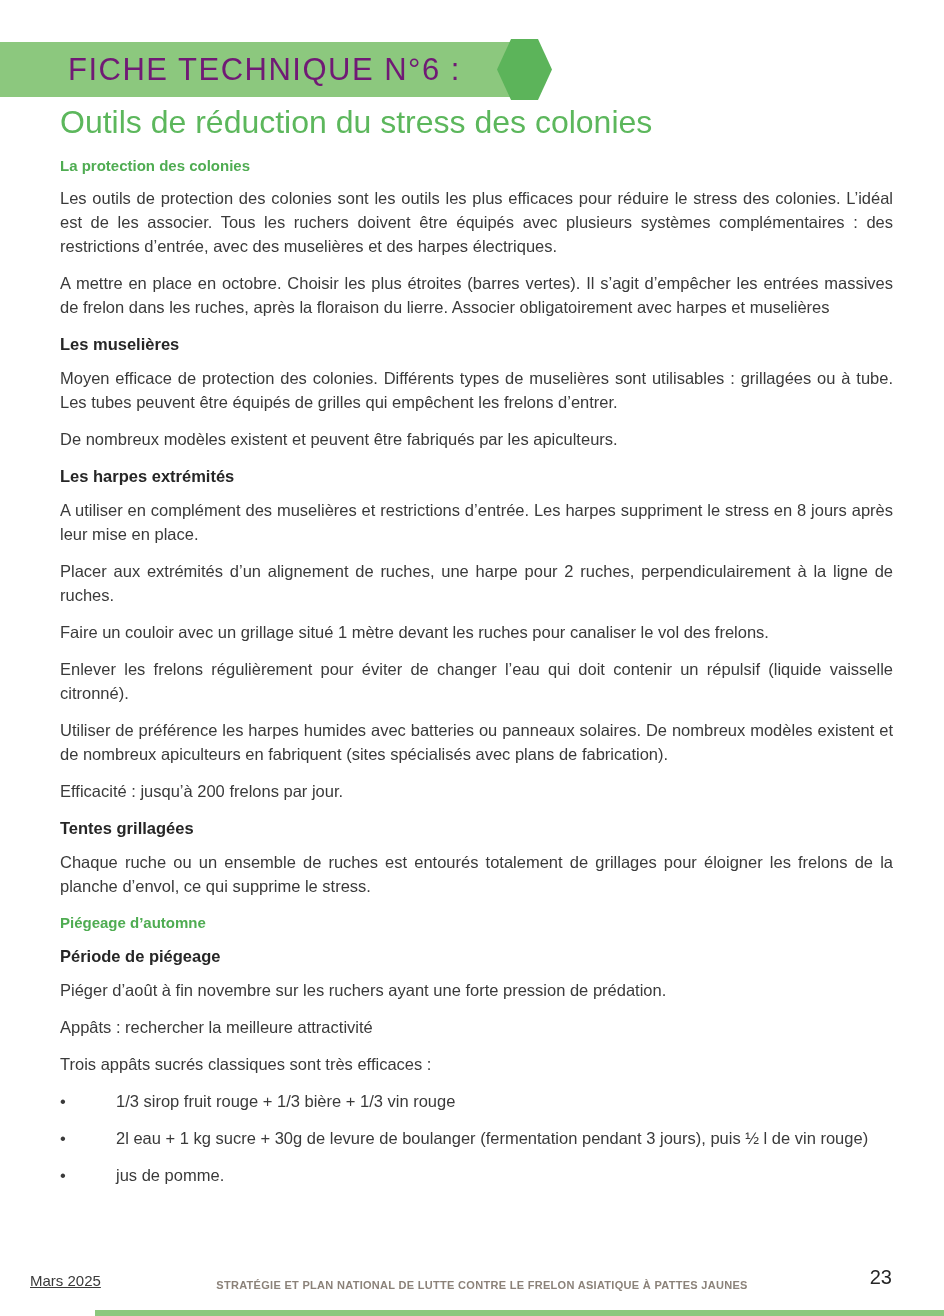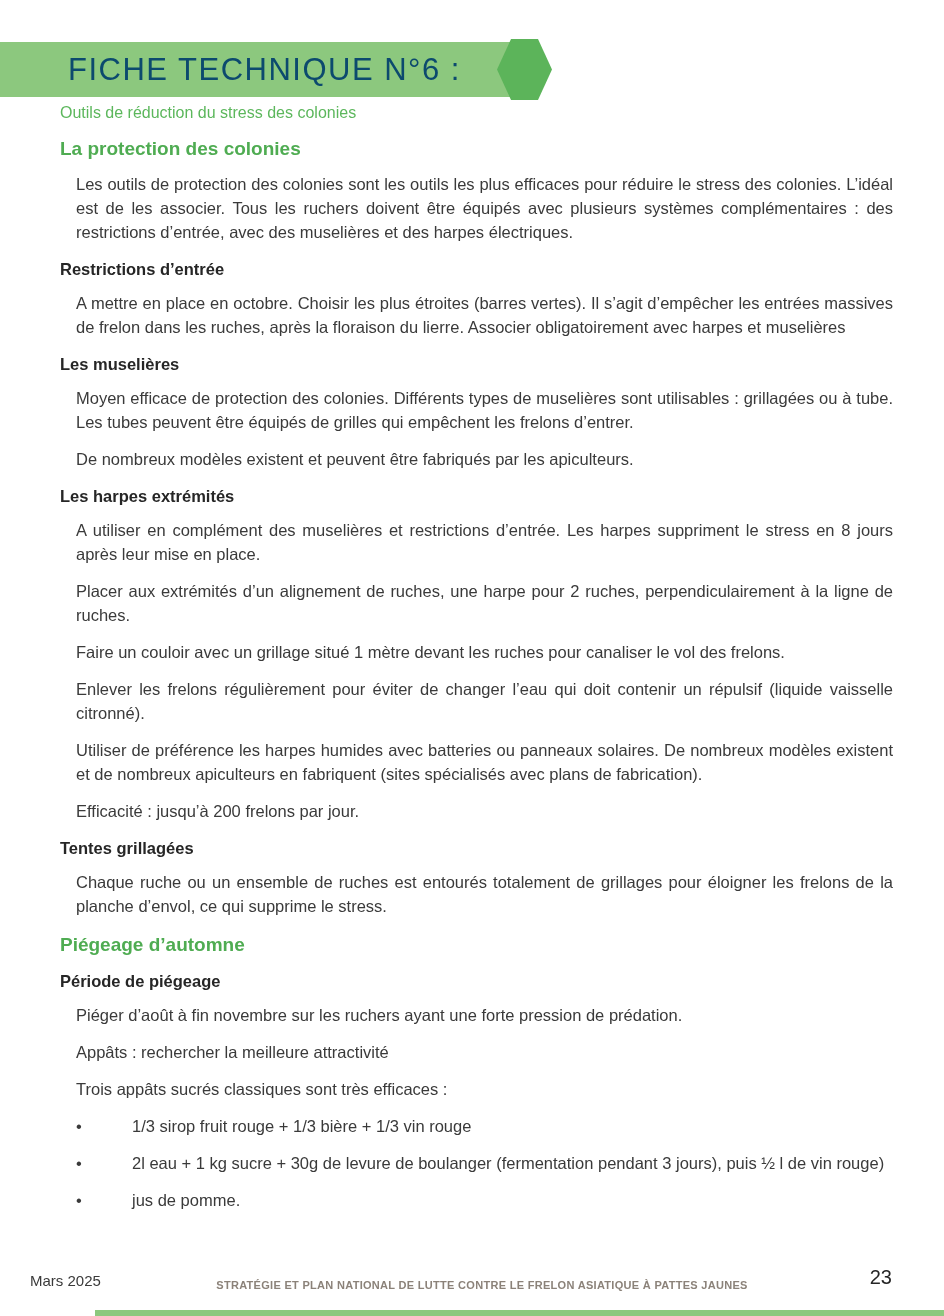--- a/index.html
+++ b/index.html
@@ -12,60 +12,60 @@
   }
   .banner {
     position:absolute; top:42px; left:0;
     width:530px; height:55px;
     background:#8CC87E;
   }
   .banner-title {
     position:absolute; left:68px; top:50%;
     transform:translateY(-50%);
     font-size:31px; letter-spacing:1.5px;
-    color:#0c4a6e; white-space:nowrap;
+    color:#701a75; white-space:nowrap;
     font-weight:400;
   }
   .hexagon {
     position:absolute; left:497px; top:-3px;
     width:55px; height:61px;
   }
   .content {
     position:absolute; top:104px; left:60px;
     width:833px;
   }
   .subtitle {
-    font-size:16px; font-weight:400;
+    font-size:32px; font-weight:400;
     color:#5CB75C;
     margin:0 0 12px 0;
   }
   .h-green {
-    font-size:19px; font-weight:bold;
+    font-size:15px; font-weight:bold;
     color:#4FAC52;
     margin:16px 0 12px 0;
   }
   .h-black {
     font-size:16.5px; font-weight:bold;
     color:#262626;
     margin:16px 0 12px 0;
   }
   .body-p {
     font-size:16.5px; color:#3A3A3A;
     line-height:24px;
     text-align:justify;
-    margin:0 0 13px 16px;
+    margin:0 0 13px 0;
   }
   .bullet-p { text-align:left; }
   .bullet-mark {
     display:inline-block; width:56px;
     color:#3A3A3A;
   }
   .footer-date {
     position:absolute; left:30px; top:1272px;
-    font-size:15px; color:#3A3A3A;
+    font-size:15px; color:#3A3A3A;text-decoration:underline;
   }
   .footer-center {
     position:absolute; left:0; right:0; top:1279px;
     text-align:center;
     font-size:11px; font-weight:bold;
     letter-spacing:0.3px;
     color:#8B8279;
     margin-left:20px;
   }
   .footer-page {
@@ -85,21 +85,20 @@
   <svg class="hexagon" viewBox="0 0 55 61" xmlns="http://www.w3.org/2000/svg">
     <polygon points="0,30.5 14,0 41,0 55,30.5 41,61 14,61" fill="#5CB45A"></polygon>
   </svg>
 </div>
 
 <div class="content">
   <div class="subtitle">Outils de réduction du stress des colonies</div>
   <main>
       <h2 class="h-green">La protection des colonies</h2>
       <p class="body-p">Les outils de protection des colonies sont les outils les plus efficaces pour réduire le stress des colonies. L’idéal est de les associer. Tous les ruchers doivent être équipés avec plusieurs systèmes complémentaires : des restrictions d’entrée, avec des muselières et des harpes électriques.</p>
-      <h3 class="h-black">Restrictions d’entrée</h3>
       <p class="body-p">A mettre en place en octobre. Choisir les plus étroites (barres vertes). Il s’agit d’empêcher les entrées massives de frelon dans les ruches, après la floraison du lierre. Associer obligatoirement avec harpes et muselières</p>
       <h3 class="h-black">Les muselières</h3>
       <p class="body-p">Moyen efficace de protection des colonies. Différents types de muselières sont utilisables : grillagées ou à tube. Les tubes peuvent être équipés de grilles qui empêchent les frelons d’entrer.</p>
       <p class="body-p">De nombreux modèles existent et peuvent être fabriqués par les apiculteurs.</p>
       <h3 class="h-black">Les harpes extrémités</h3>
       <p class="body-p">A utiliser en complément des muselières et restrictions d’entrée. Les harpes suppriment le stress en 8 jours après leur mise en place.</p>
       <p class="body-p">Placer aux extrémités d’un alignement de ruches, une harpe pour 2 ruches, perpendiculairement à la ligne de ruches.</p>
       <p class="body-p">Faire un couloir avec un grillage situé 1 mètre devant les ruches pour canaliser le vol des frelons.</p>
       <p class="body-p">Enlever les frelons régulièrement pour éviter de changer l’eau qui doit contenir un répulsif (liquide vaisselle citronné).</p>
       <p class="body-p">Utiliser de préférence les harpes humides avec batteries ou panneaux solaires. De nombreux modèles existent et de nombreux apiculteurs en fabriquent (sites spécialisés avec plans de fabrication).</p>

